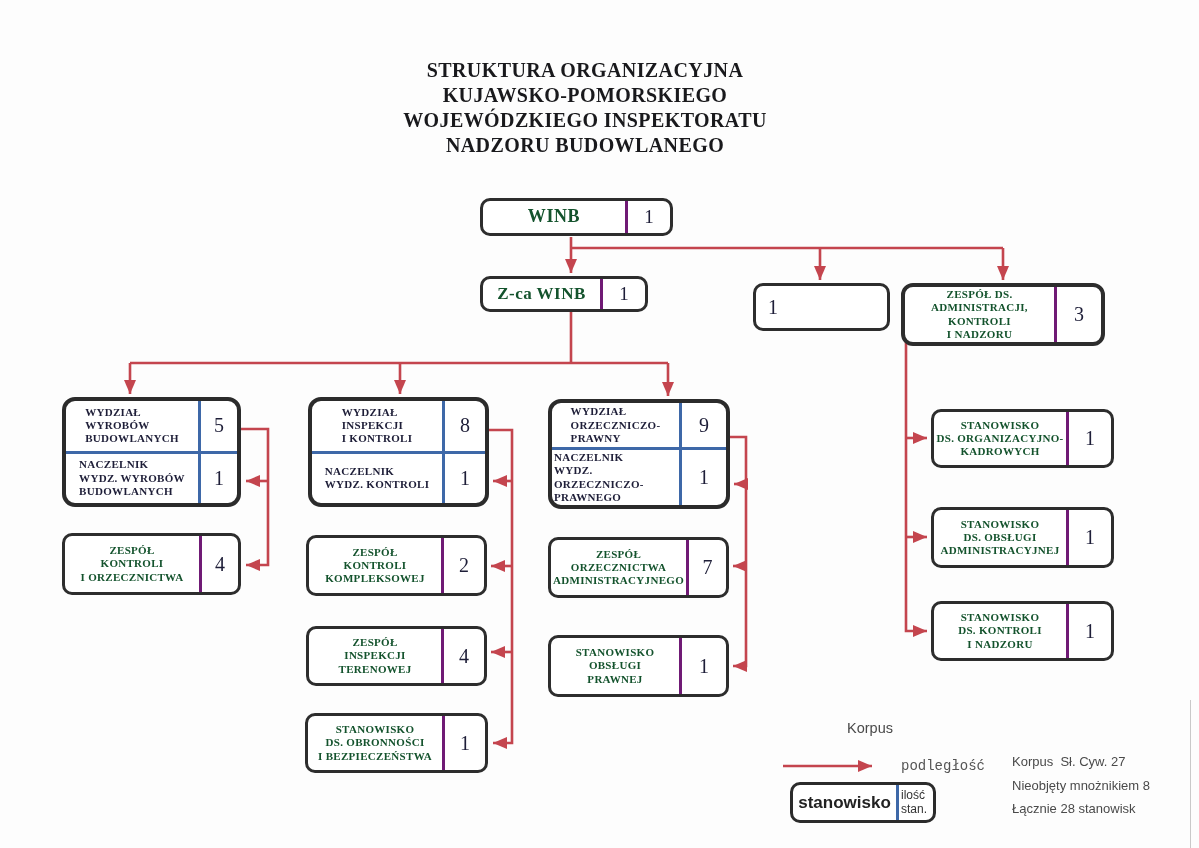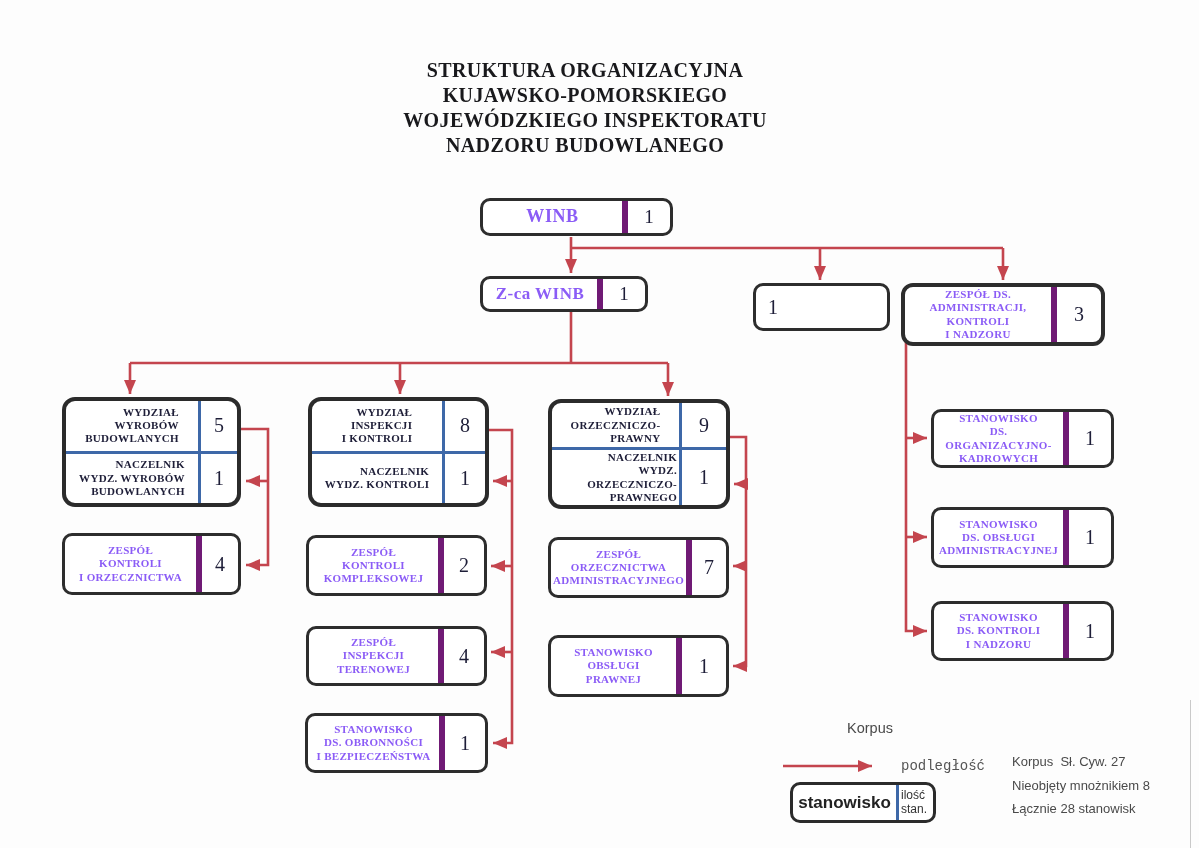--- a/index.html
+++ b/index.html
@@ -9,31 +9,31 @@
   .doc-title{position:absolute;left:300px;top:58px;width:570px;text-align:center;
              font-weight:bold;font-size:20px;line-height:25px;letter-spacing:.4px;
              color:#19191c;white-space:pre-line;}
 
   svg.connectors{position:absolute;left:0;top:0;pointer-events:none;}
 
   
   .node{position:absolute;display:flex;align-items:stretch;background:#fff;
         border:3px solid #2d2d2d;border-radius:10px;box-sizing:border-box;}
   .node .label{flex:1;display:flex;align-items:center;justify-content:center;text-align:center;
-        font-weight:bold;font-size:11px;line-height:1.2;letter-spacing:.3px;color:#8b5cf6;
-        white-space:pre-line;border-right:6px solid #701a75;padding:1px 2px;}
+        font-weight:bold;font-size:11px;line-height:1.2;letter-spacing:.3px;color:#14532d;
+        white-space:pre-line;border-right:3px solid #701a75;padding:1px 2px;}
   .node .count{width:38px;display:flex;align-items:center;justify-content:center;
         font-size:20px;color:#1e1e38;}
 
   
   .node2{position:absolute;display:flex;flex-direction:column;background:#fff;
         border:4px solid #2b2b2b;border-radius:13px;box-sizing:border-box;}
   .node2 .row{flex:1;display:flex;align-items:stretch;}
   .node2 .row.second{border-top:3px solid #3e68a8;}
-  .node2 .label{flex:1;display:flex;align-items:center;justify-content:center;text-align:right;
+  .node2 .label{flex:1;display:flex;align-items:center;justify-content:center;text-align:left;
         font-weight:bold;font-size:11px;line-height:1.2;letter-spacing:.3px;color:#1e1e38;
         white-space:pre-line;border-right:3px solid #3e68a8;padding:1px 2px;}
   .node2 .count{width:36px;display:flex;align-items:center;justify-content:center;
         font-size:20px;color:#1e1e38;}
 
   .heavy{border-width:4px;border-radius:12px;}
 
   
   #n-winb{left:480px;top:198px;width:193px;height:38px;}
   #n-winb .label{font-size:18px;letter-spacing:.6px;}

